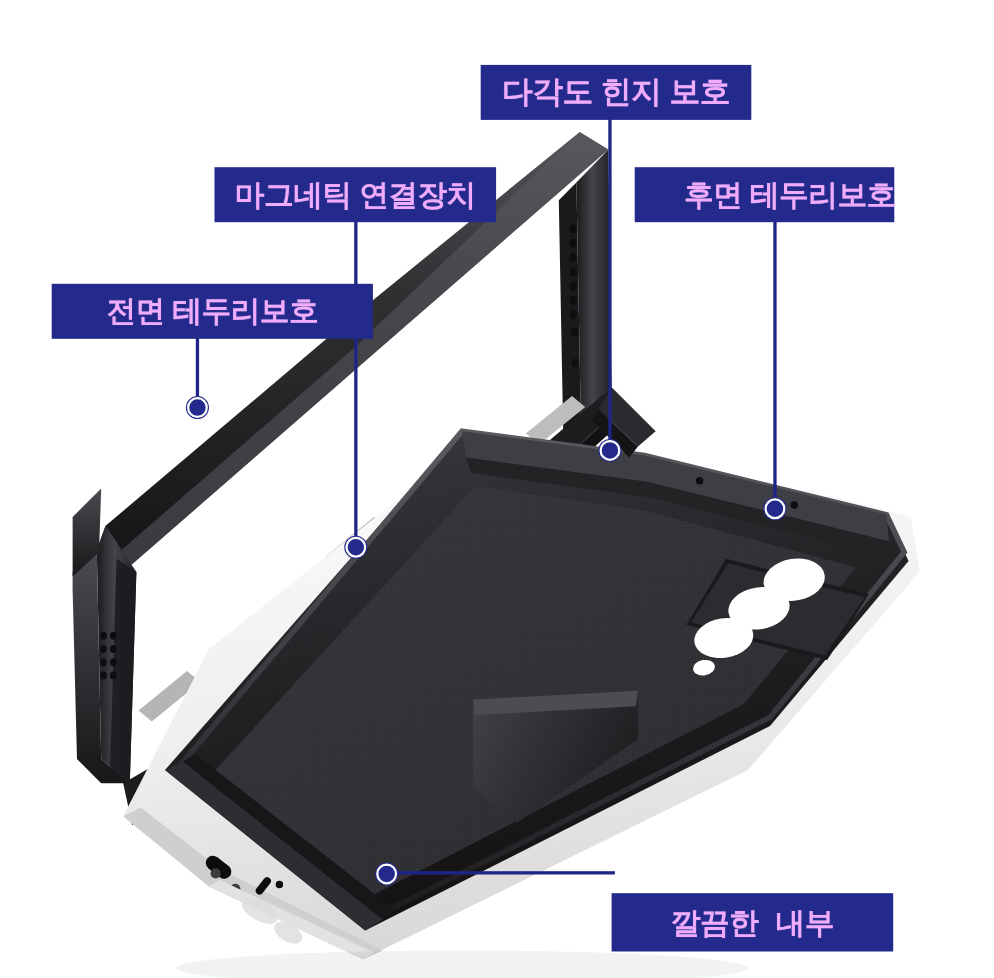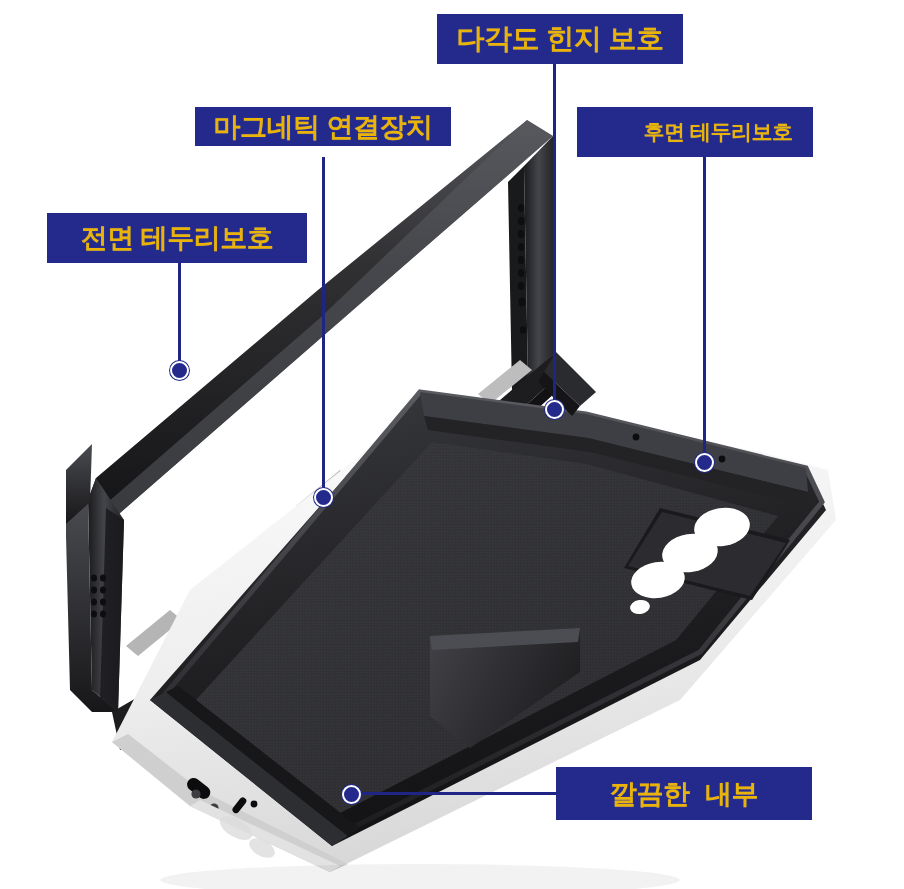--- a/index.html
+++ b/index.html
@@ -11,52 +11,53 @@
   }
   #stage { position:relative; width:904px; height:889px; background:#fff; }
 
   
   #product { position:absolute; left:0; top:0; width:904px; height:889px; }
 
   
   .callout-box{
     position:absolute;
     background:#232a8c;
-    color:#eab308;
+    color:#f0abfc;
     display:flex;
     align-items:center;
     justify-content:center;
     font-weight:bold;
     letter-spacing:-0.5px;
     white-space:nowrap;
     text-shadow:0 0 1px rgba(255,255,255,.25);
+    margin-top:45px;
   }
   .callout-line{ position:absolute; background:#1f2487; }
   .callout-dot{
     position:absolute;
     border-radius:50%;
     background:#232a8c;
     border:2px solid #ffffff;
     box-shadow:0 0 0 1px #232a8c;
   }
 
   
   #box-hinge      { left:437px; top:14px;  width:246px; height:50px; font-size:28px; }
   #line-hinge     { left:553px; top:64px;  width:3px;   height:342px; }
   #dot-hinge      { left:545px; top:400px; width:19px;  height:19px; }
 
-  #box-magnetic   { left:195px; top:107px; width:256px; height:39px; font-size:27px; }
+  #box-magnetic   { left:195px; top:107px; width:256px; height:50px; font-size:27px; }
   #line-magnetic  { left:322px; top:157px; width:3px;   height:338px; }
   #dot-magnetic   { left:314px; top:488px; width:19px;  height:19px; }
 
-  #box-rear       { left:577px; top:107px; width:236px; height:50px; font-size:21px;padding-left:46px; }
+  #box-rear       { left:577px; top:107px; width:236px; height:50px; font-size:27px;padding-left:46px; }
   #line-rear      { left:703px; top:157px; width:3px;   height:305px; }
   #dot-rear       { left:695px; top:453px; width:19px;  height:19px; }
 
-  #box-front      { left:47px;  top:213px; width:260px; height:50px; font-size:27px; }
+  #box-front      { left:47px;  top:213px; width:292px; height:50px; font-size:27px; }
   #line-front     { left:178px; top:263px; width:3px;   height:107px; }
   #dot-front      { left:170px; top:361px; width:19px;  height:19px; }
 
   #box-inner      { left:556px; top:767px; width:256px; height:53px; font-size:27px;font-family:Liberation Mono, monospace; }
   #line-inner     { left:351px; top:792px; width:208px; height:3px; }
   #dot-inner      { left:342px; top:785px; width:19px;  height:19px; }
 </style>
 </head>
 <body>
 

